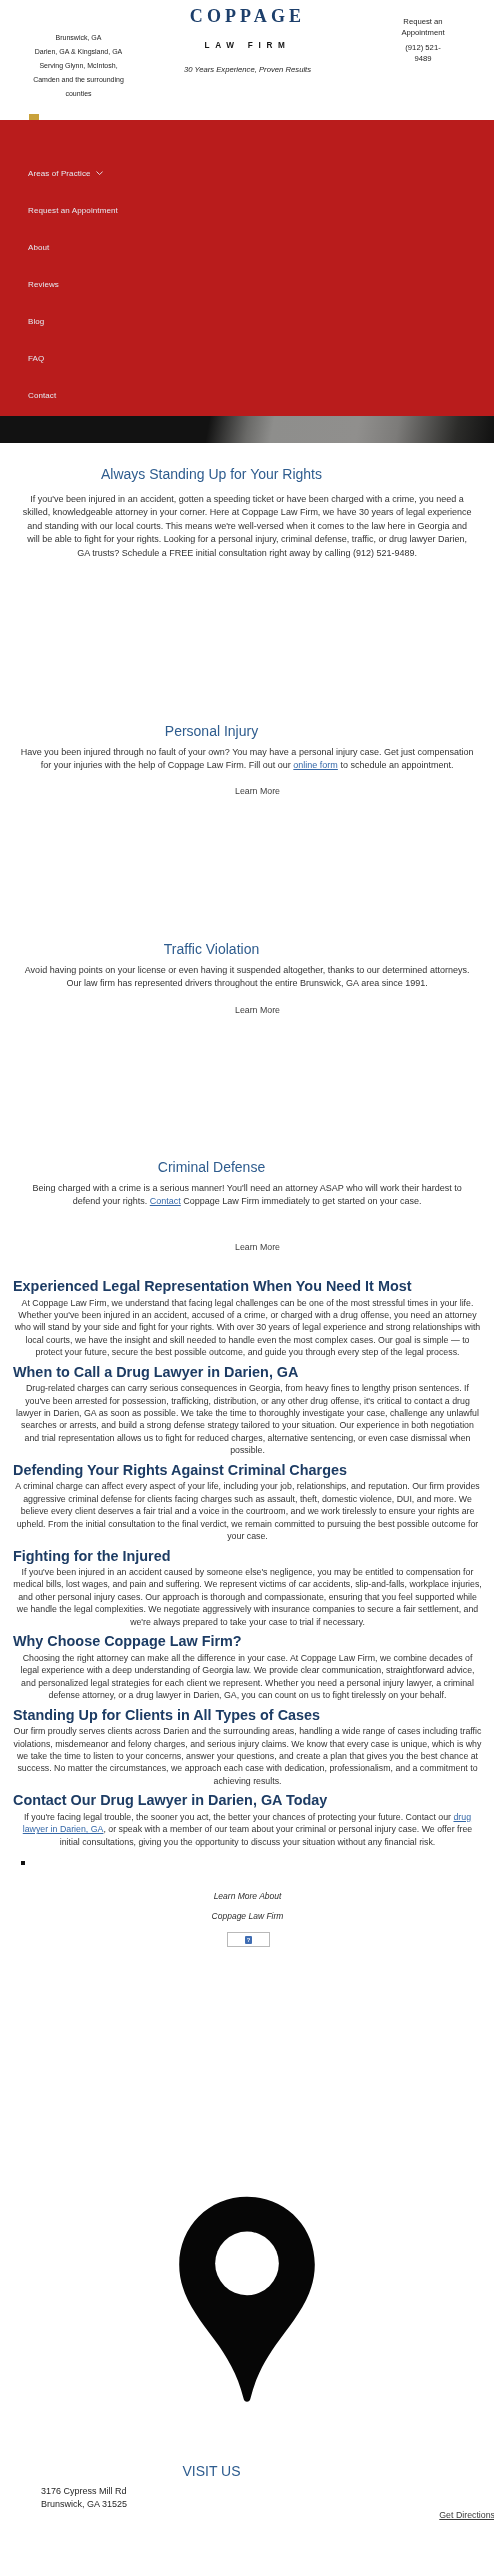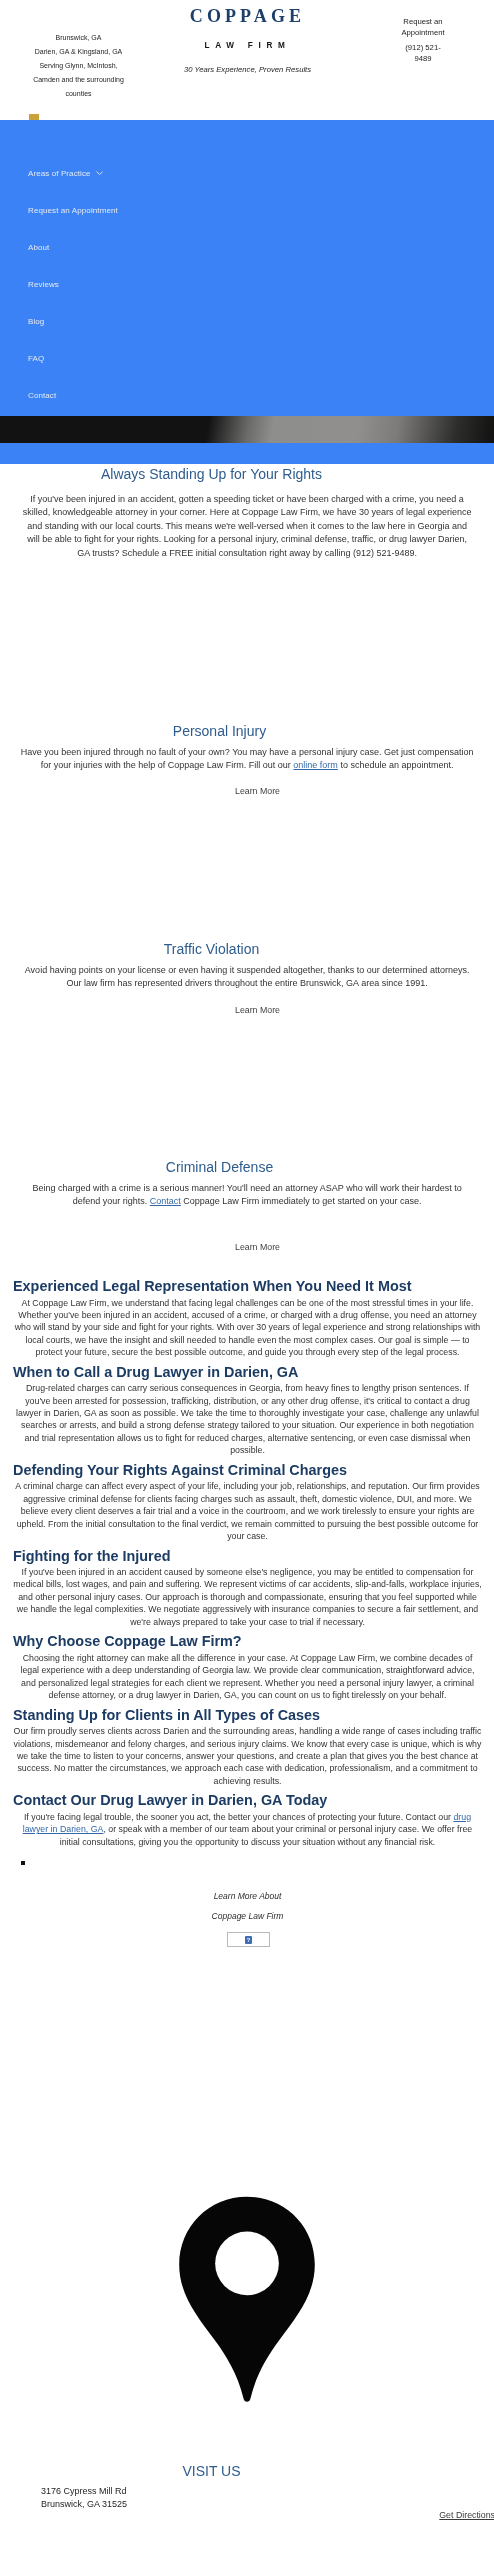--- a/index.html
+++ b/index.html
@@ -22,21 +22,21 @@
   .header-right .phone{margin-top:4.1px;}
 
   
   .social-badge{position:absolute;left:29px;top:114px;width:10.3px;}
   .social-badge .bar{display:block;width:10.3px;background:#c9a23b;}
   .social-badge .bar.b1{height:19.6px;}
   .social-badge .bar.b2{height:23px;margin-top:3.6px;}
   .badge-text{position:absolute;left:1px;top:17.5px;font-size:4.6px;color:#20262c;}
 
   
-  nav{position:absolute;left:0;top:120px;width:495px;height:344px;background:#3b82f6;}
+  nav{position:absolute;left:0;top:120px;width:495px;height:296px;background:#b91c1c;}
   nav ul{list-style:none;margin:0;padding:35px 0 0 28px;}
   nav li{height:37px;display:flex;align-items:center;font-size:8px;color:#e4eaf1;
          letter-spacing:0.1px;cursor:pointer;}
   nav li .chev{margin-left:5.2px;display:inline-flex;}
 
   
   .hero-strip{position:absolute;left:0;top:416px;width:495px;height:27px;
       background:linear-gradient(100deg,#121212 0%,#121212 42%,#6a6a68 50%,#8e8e8c 55%,
                  #908f8d 72%,#7c7b79 80%,#2c2c2a 92%,#101010 100%);}
 
@@ -127,29 +127,29 @@
           <span>Contact</span>
         </li>
     </ul>
   </nav>
 
   <div class="hero-strip"></div>
 
   <h2 class="h-blue" style="top:466px;">Always Standing Up for Your Rights</h2>
   <p class="para" style="top:493px;">If you've been injured in an accident, gotten a speeding ticket or have been charged with a crime, you need a skilled, knowledgeable attorney in your corner. Here at Coppage Law Firm, we have 30 years of legal experience and standing with our local courts. This means we're well-versed when it comes to the law here in Georgia and will be able to fight for your rights. Looking for a personal injury, criminal defense, traffic, or drug lawyer Darien, GA trusts? Schedule a FREE initial consultation right away by calling (912) 521-9489.</p>
 
-  <h2 class="h-blue" style="top:723px;margin-left:8px;">Personal Injury</h2>
+  <h2 class="h-blue" style="top:723px;">Personal Injury</h2>
   <p class="para" style="top:746px;"><span>Have you been injured through no fault of your own? You may have a personal injury case. Get just compensation for your injuries with the help of Coppage Law Firm. Fill out our </span><a>online form</a><span> to schedule an appointment.</span></p>
   <div class="learn" style="top:786px;">Learn More</div>
 
   <h2 class="h-blue" style="top:941px;">Traffic Violation</h2>
   <p class="para" style="top:964px;">Avoid having points on your license or even having it suspended altogether, thanks to our determined attorneys. Our law firm has represented drivers throughout the entire Brunswick, GA area since 1991.</p>
   <div class="learn" style="top:1005px;">Learn More</div>
 
-  <h2 class="h-blue" style="top:1159px;margin-left:8px;">Criminal Defense</h2>
+  <h2 class="h-blue" style="top:1159px;">Criminal Defense</h2>
   <p class="para" style="top:1182px;"><span>Being charged with a crime is a serious manner! You'll need an attorney ASAP who will work their hardest to defend your rights. </span><a>Contact</a><span> Coppage Law Firm immediately to get started on your case.</span></p>
   <div class="learn" style="top:1242px;">Learn More</div>
 
   <div class="seo">
     <article>
       <h3 class="h-navy">Experienced Legal Representation When You Need It Most</h3>
       <p>At Coppage Law Firm, we understand that facing legal challenges can be one of the most stressful times in your life. Whether you've been injured in an accident, accused of a crime, or charged with a drug offense, you need an attorney who will stand by your side and fight for your rights. With over 30 years of legal experience and strong relationships with local courts, we have the insight and skill needed to handle even the most complex cases. Our goal is simple — to protect your future, secure the best possible outcome, and guide you through every step of the legal process.</p>
     </article>
     <article>
       <h3 class="h-navy">When to Call a Drug Lawyer in Darien, GA</h3>

